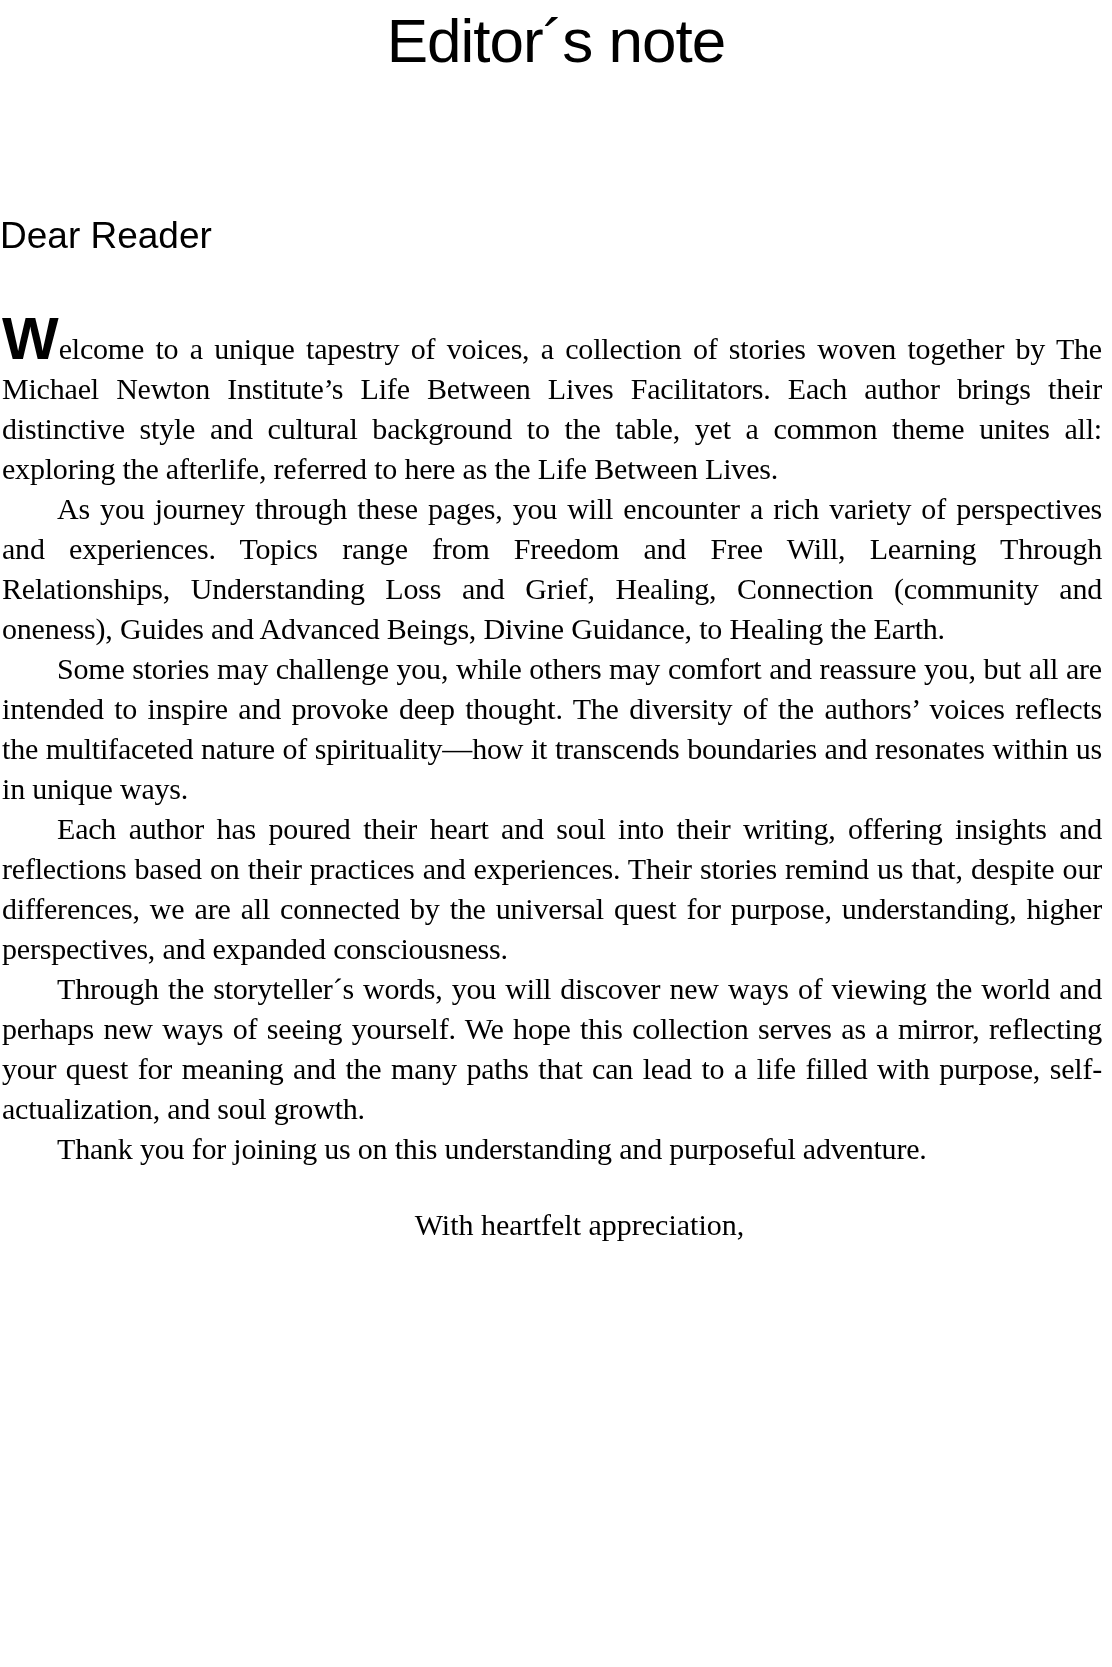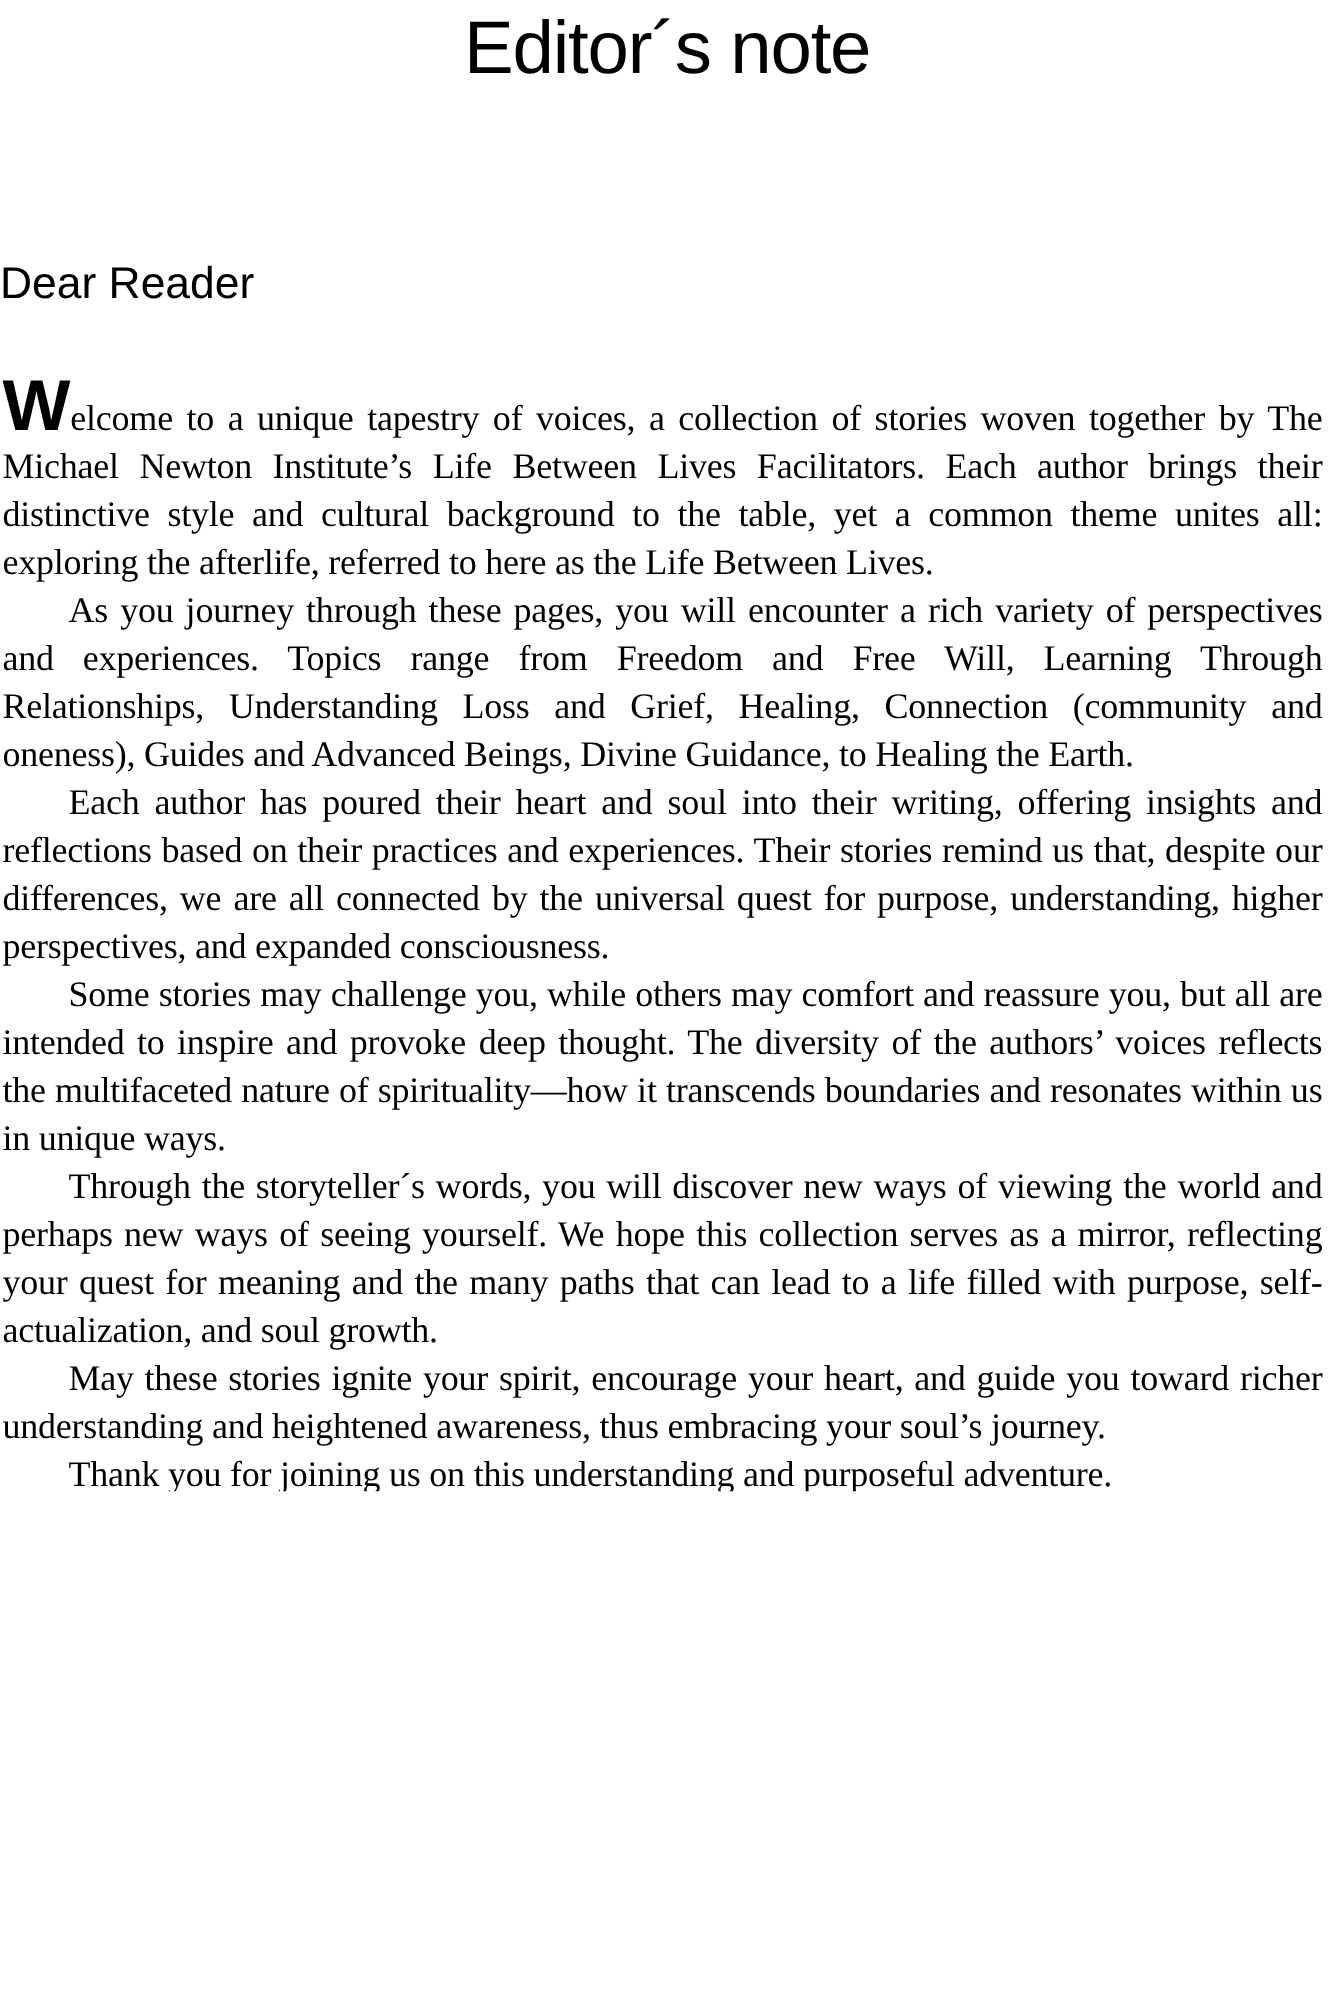--- a/index.html
+++ b/index.html
@@ -69,27 +69,26 @@
   <h1 class="title">Editor´s note</h1>
 
   <div class="salutation">Dear Reader</div>
 
   <div class="letter">
 
     <p><span class="dropcap">W</span><span>elcome to a unique tapestry of voices, a collection of stories woven together by The Michael Newton Institute’s Life Between Lives Facilitators. Each author brings their distinctive style and cultural background to the table, yet a common theme unites all: exploring the afterlife, referred to here as the Life Between Lives.</span></p>
 
     <p class="indent">As you journey through these pages, you will encounter a rich variety of perspectives and experiences. Topics range from Freedom and Free Will, Learning Through Relationships, Understanding Loss and Grief, Healing, Connection (community and oneness), Guides and Advanced Beings, Divine Guidance, to Healing the Earth.</p>
 
+    <p class="indent">Some stories may challenge you, while others may comfort and reassure you, but all are intended to inspire and provoke deep thought. The diversity of the authors’ voices reflects the multifaceted nature of spirituality—how it transcends boundaries and resonates within us in unique ways.</p>
+
     <p class="indent">Each author has poured their heart and soul into their writing, offering insights and reflections based on their practices and experiences. Their stories remind us that, despite our differences, we are all connected by the universal quest for purpose, understanding, higher perspectives, and expanded consciousness.</p>
-
-    <p class="indent">Some stories may challenge you, while others may comfort and reassure you, but all are intended to inspire and provoke deep thought. The diversity of the authors’ voices reflects the multifaceted nature of spirituality—how it transcends boundaries and resonates within us in unique ways.</p>
 
     <p class="indent">Through the storyteller´s words, you will discover new ways of viewing the world and perhaps new ways of seeing yourself. We hope this collection serves as a mirror, reflecting your quest for meaning and the many paths that can lead to a life filled with purpose, self-actualization, and soul growth.</p>
 
-    <p class="indent">May these stories ignite your spirit, encourage your heart, and guide you toward richer understanding and heightened awareness, thus embracing your soul’s journey.</p>
 
     <p class="indent">Thank you for joining us on this understanding and purposeful adventure.</p>
 
   </div>
 
   <div class="closing">
     <div>With heartfelt appreciation,</div>
     <div>Lives Čović and Elizabeth Lockhart</div>
   </div>
 

